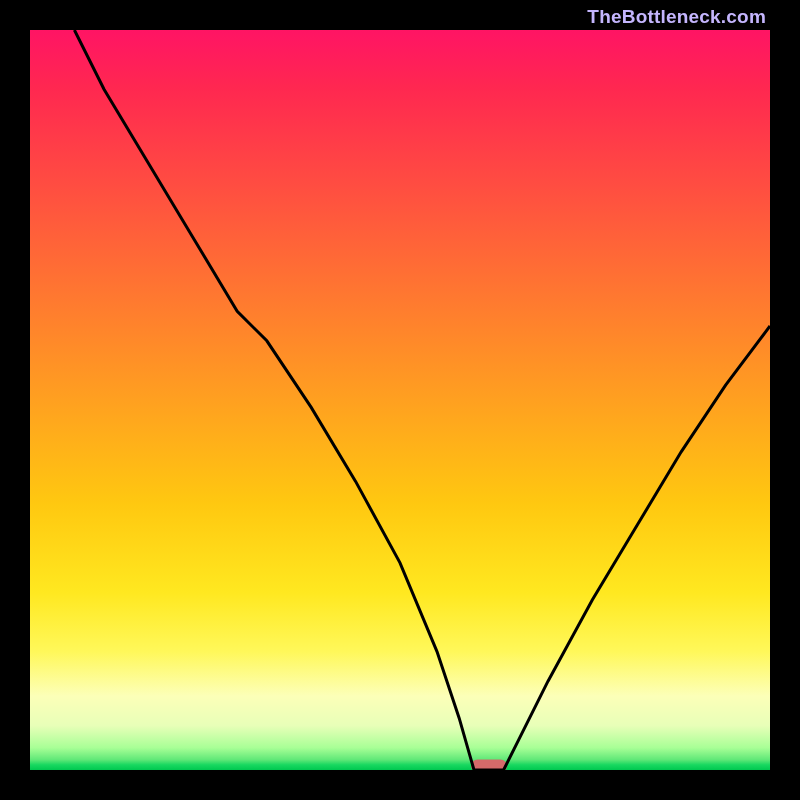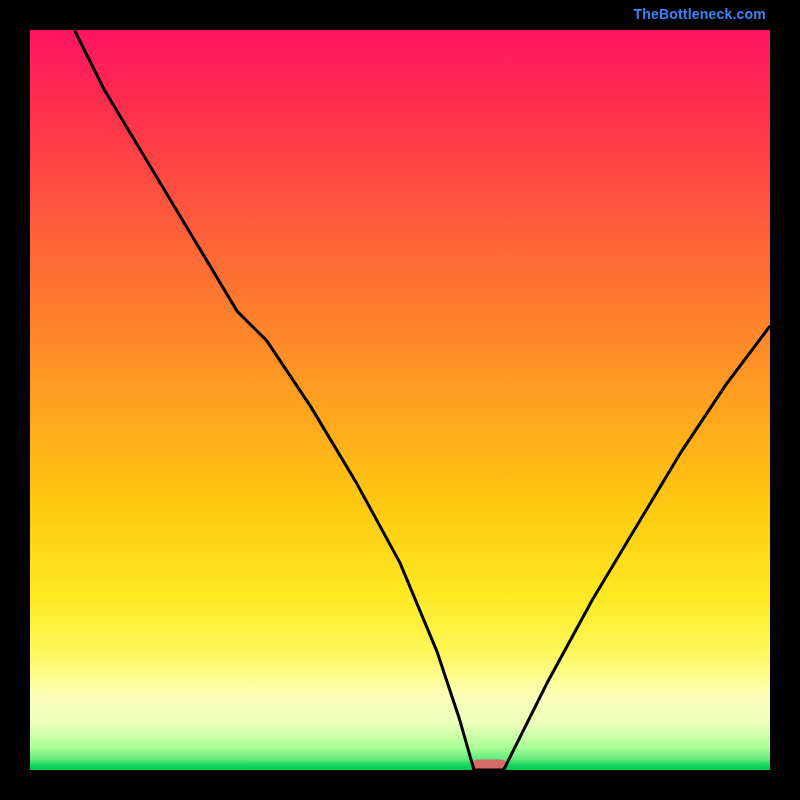--- a/index.html
+++ b/index.html
@@ -64,23 +64,23 @@
     left: 0;
     top: 0;
     width: 740px;
     height: 740px;
   }
   .watermark {
     position: absolute;
     top: 6px;
     right: 34px;
     font-family: Arial, Helvetica, sans-serif;
-    font-size: 14px;
+    font-size: 19px;
     font-weight: 600;
-    color: #3b82f6;
+    color: #c4b5fd;
     letter-spacing: 0.2px;
   }
 </style>
 </head>
 <body>
 
 <div class="frame">
   <div class="plot-area">
     <div class="gradient"></div>
     <div class="marker" id="marker" style="left: 458.8px; top: 736px;"></div>

